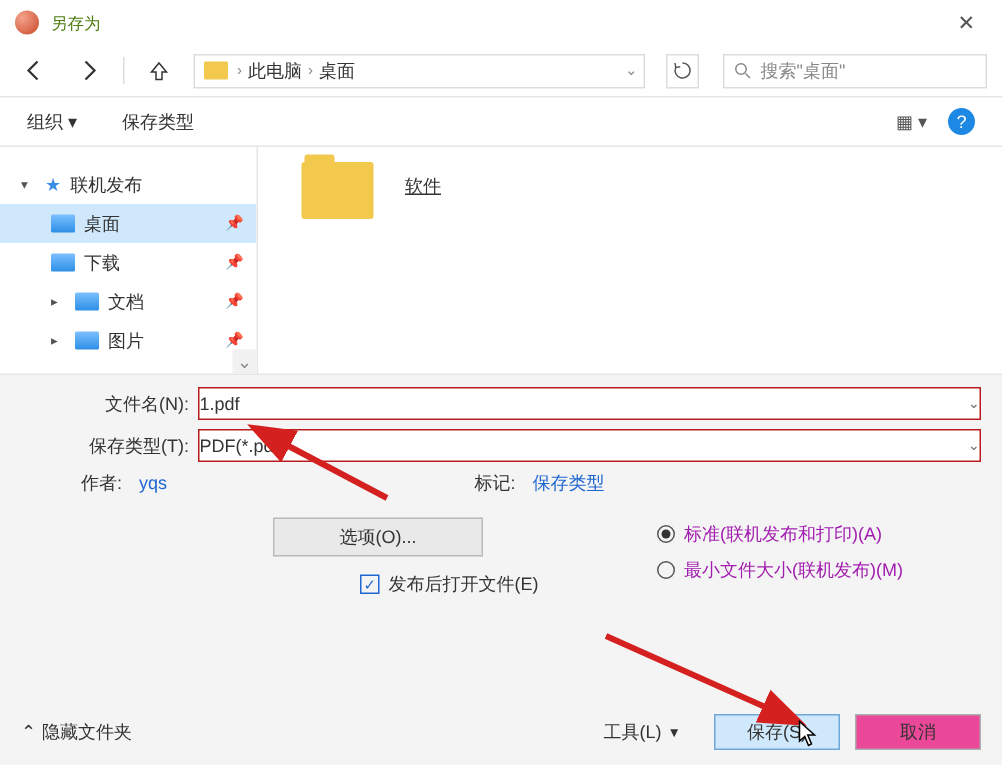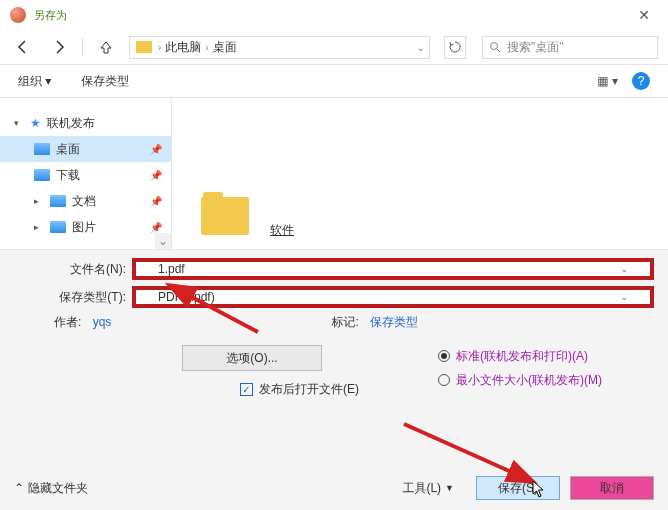--- a/index.html
+++ b/index.html
@@ -28,31 +28,31 @@
   .sidebar { width: 172px; border-right: 1px solid #e5e5e5; overflow-y: auto; padding-top: 12px; position: relative; }
   .tree-item { display: flex; align-items: center; height: 26px; padding-left: 14px; gap: 6px; }
   .tree-item.child { padding-left: 34px; }
   .tree-item.selected { background: #cfe8fb; }
   .caret { width: 10px; font-size: 9px; color: #555; }
   .star { color: #3b8de8; font-size: 12px; }
   .folder-icon { width: 16px; height: 12px; background: #f2c94c; border-radius: 1px; }
   .folder-icon.blue { background: linear-gradient(#7cc0ff,#2d8fe6); }
   .pin { margin-left: auto; margin-right: 8px; color: #999; font-size: 10px; }
   .scroll-hint { position: absolute; right: 0; bottom: 0; width: 16px; height: 16px; color: #888; display: flex; align-items: center; justify-content: center; background: #f1f1f1; }
-  .files { flex: 1; padding: 10px 18px; display: flex; align-items: flex-end; gap: 10px; text-decoration: underline; }
+  .files { flex: 1; padding: 10px 18px; display: flex; align-items: flex-start; gap: 10px; text-decoration: underline; }
   .file-item { display: flex; flex-direction: column; align-items: center; width: 70px; }
   .file-big-folder { width: 48px; height: 38px; background: #f2c94c; border-radius: 2px; margin-bottom: 4px; position: relative; }
   .file-big-folder::before { content: ""; position: absolute; top: -5px; left: 2px; width: 20px; height: 6px; background: #f2c94c; border-radius: 2px 2px 0 0; }
   
   .form { padding: 8px 14px 0 14px; background: #f4f4f4; position: relative; height: 260px; }
   .row { display: flex; align-items: center; margin-bottom: 6px; }
   .lbl { width: 118px; text-align: right; padding-right: 6px; color: #333; }
-  .field { flex: 1; height: 22px; border: 4px solid #b91c1c; background: #fff; padding: 0 22px; display: flex; align-items: center; }
+  .field { flex: 1; height: 22px; border: 1px solid #b91c1c; background: #fff; padding: 0 0; display: flex; align-items: center; }
   .field .dd { margin-left: auto; color: #666; font-size: 9px; }
-  .meta { display: flex; gap: 40px; margin: 6px 0 0 0; padding-left: 40px; align-items: center; }
+  .meta { display: flex; gap: 25px; margin: 6px 0 0 0; padding-left: 40px; align-items: center; }
   .meta .lbl2 { color: #333; }
   .meta .link { color: #1e66d0; }
   .options-btn { width: 140px; height: 26px; border: 1px solid #bbb; background: #e9e9e9; display: flex; align-items: center; justify-content: center; margin: 14px 0 0 168px; }
   .chk { display: flex; align-items: center; gap: 6px; margin: 10px 0 0 226px; }
   .chkbox { width: 13px; height: 13px; border: 1px solid #1e66d0; color: #1e66d0; font-size: 10px; display: flex; align-items: center; justify-content: center; }
   .radios { position: absolute; left: 438px; top: 98px; width: 200px; }
   .radio-row { display: flex; align-items: flex-start; gap: 6px; margin-bottom: 8px; line-height: 16px; }
   .radio { width: 12px; height: 12px; border: 1px solid #555; border-radius: 50%; margin-top: 2px; flex-shrink: 0; display: flex; align-items: center; justify-content: center; }
   .radio.sel::after { content: ""; width: 6px; height: 6px; background: #333; border-radius: 50%; }
   .radio-row .rl { color: #a21caf; }

